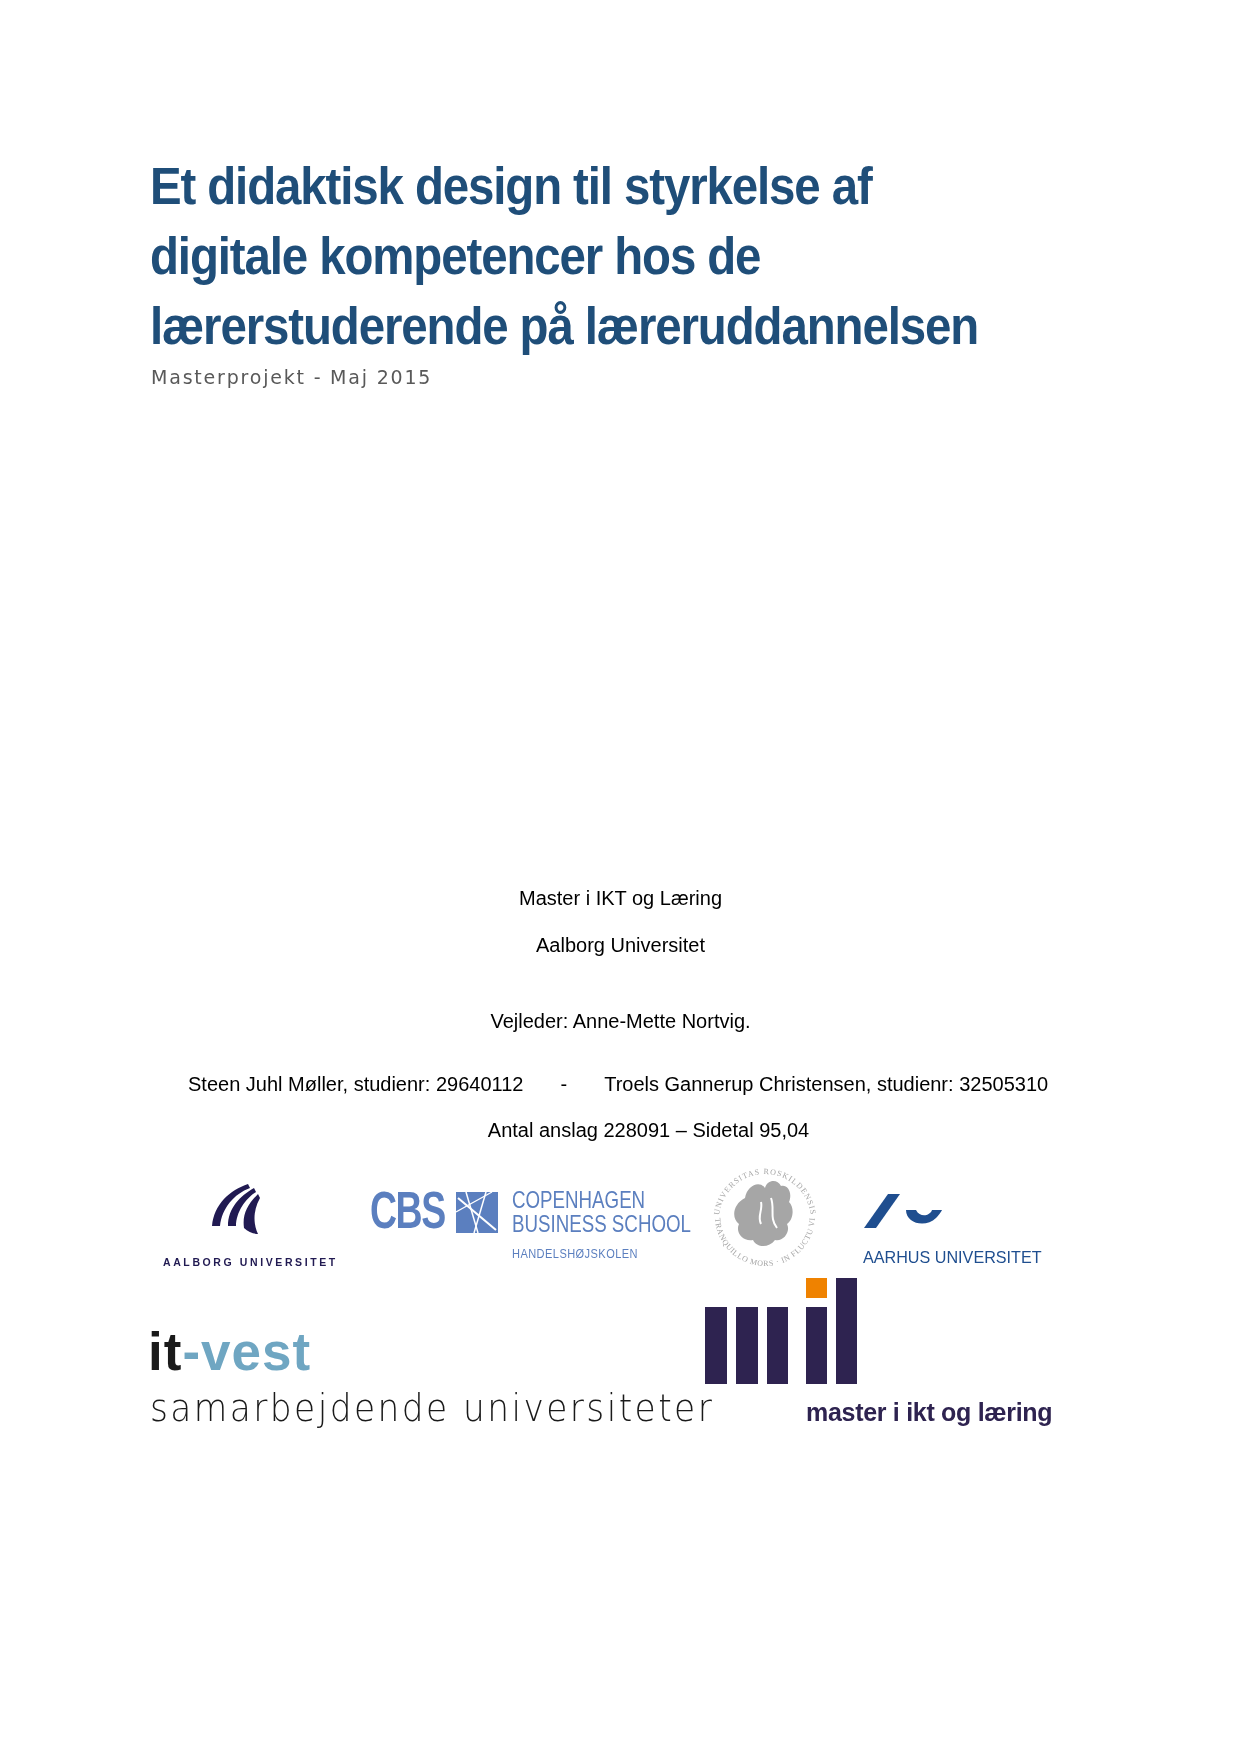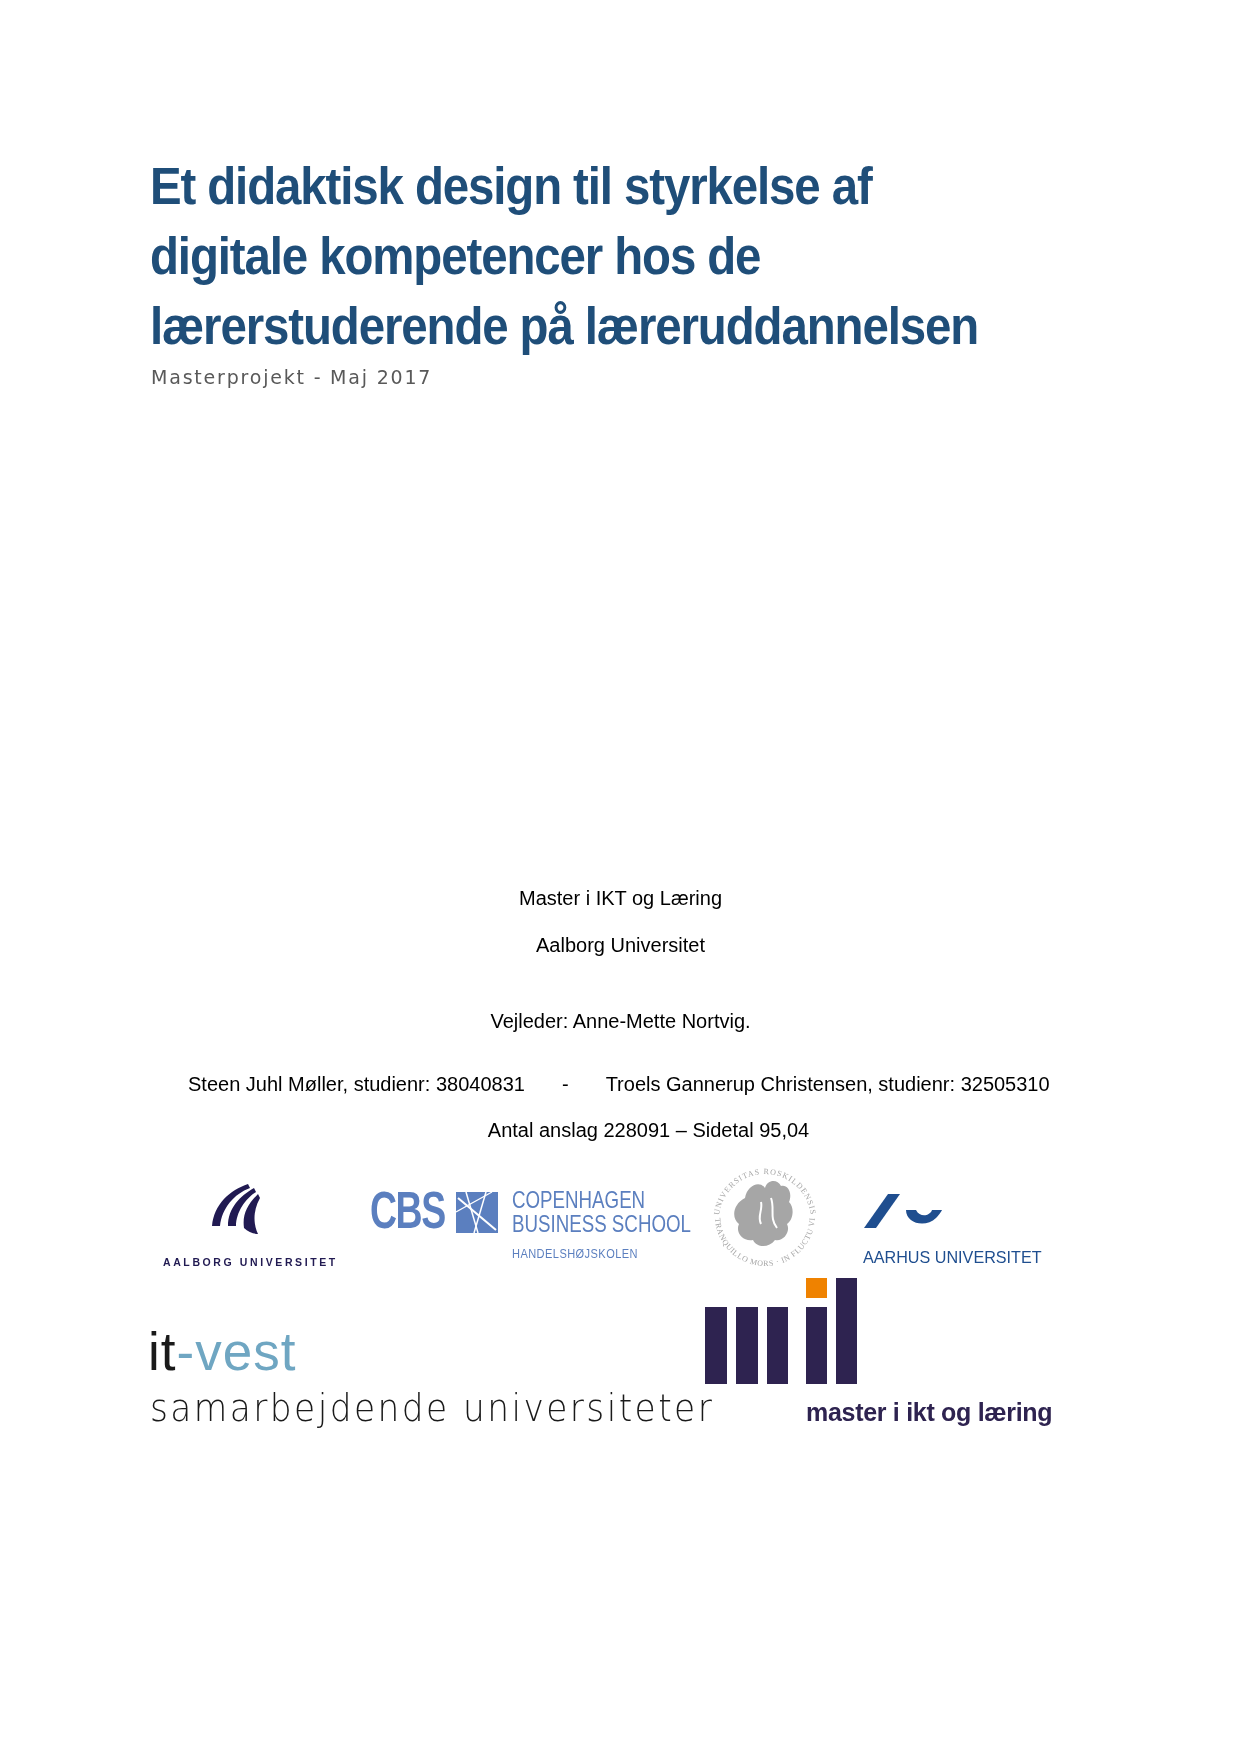--- a/index.html
+++ b/index.html
@@ -23,43 +23,43 @@
   .authors { left:188px; top:1073px; font-size:20px; color:#000; white-space:nowrap; }
   .authors span.sep { display:inline-block; width:70px; text-align:center; }
 
   
   .aau-text { left:163px; top:1256px; color:#211A52; font-weight:bold; font-size:10.5px; letter-spacing:2.6px; }
   .cbs-letters { left:370px; top:1184px; color:#5B7FBF; font-weight:bold; font-size:52px; letter-spacing:-2px; transform:scaleX(0.72); transform-origin:left top; line-height:52px; }
   .cbs-square { left:456px; top:1192px; width:42px; height:41px; background:#5B7FBF; overflow:hidden; }
   .cbs-name { left:512px; top:1188px; color:#5B7FBF; font-size:24px; line-height:24px; transform:scaleX(0.78); transform-origin:left top; white-space:nowrap; }
   .cbs-sub { left:512px; top:1246px; color:#5B7FBF; font-size:13px; letter-spacing:0.5px; transform:scaleX(0.85); transform-origin:left top; white-space:nowrap; }
   .au-text { left:863px; top:1248px; color:#1F4E8F; font-size:17px; white-space:nowrap; transform:scaleX(0.95); transform-origin:left top; }
-  .itvest { left:148px; top:1322px; font-weight:normal; font-size:53px; line-height:60px; letter-spacing:1px; white-space:nowrap; }
+  .itvest { left:148px; top:1322px; font-weight:bold; font-size:53px; line-height:60px; letter-spacing:1px; white-space:nowrap; }
   .itvest .it { color:#1a1a1a; }
   .itvest .vest { color:#6FA6C2; }
   .samarb { left:150px; top:1389px; color:#1a1a1a; font-size:37px; line-height:40px; letter-spacing:2.6px; font-weight:normal; white-space:nowrap; font-family:"DejaVu Sans", sans-serif; font-weight:200; transform:scaleX(0.93); transform-origin:left top; }
   .mil-bar { background:#2E2350; }
   .mil-text { left:806px; top:1398px; color:#2E2350; font-weight:bold; font-size:25px; white-space:nowrap; letter-spacing:-0.3px; }
 </style>
 </head>
 <body>
 
 <div class="abs title">
   <div>Et didaktisk design til styrkelse af</div>
   <div>digitale kompetencer hos de</div>
   <div>lærerstuderende på læreruddannelsen</div>
 </div>
-<div class="abs subtitle">Masterprojekt - Maj 2017</div>
+<div class="abs subtitle">Masterprojekt - Maj 2015</div>
 
 <div class="abs center-line" style="top:887px;">Master i IKT og Læring</div>
 <div class="abs center-line" style="top:934px;">Aalborg Universitet</div>
 <div class="abs center-line" style="top:1010px;">Vejleder: Anne-Mette Nortvig.</div>
 
 <div class="abs authors">
-  <span>Steen Juhl Møller, studienr: 38040831</span>
+  <span>Steen Juhl Møller, studienr: 29640112</span>
   <span class="sep">-</span>
   <span>Troels Gannerup Christensen, studienr: 32505310</span>
 </div>
 <div class="abs center-line" style="top:1119px;margin-left:28px;">Antal anslag 228091 – Sidetal 95,04</div>
 
 <svg class="abs" style="left:208px; top:1182px;" width="56" height="56" viewBox="0 0 56 56">
   <path d="M40 2 C22 8 6 22 4 44 L12 44 C14 26 26 12 42 6 Z" fill="#211A52"></path>
   <path d="M46 6 C32 14 20 26 20 44 L28 44 C28 30 38 16 48 10 Z" fill="#211A52"></path>
   <path d="M50 12 C40 22 34 32 36 46 C40 50 46 52 50 52 C46 44 44 30 52 16 Z" fill="#211A52"></path>
 </svg>

